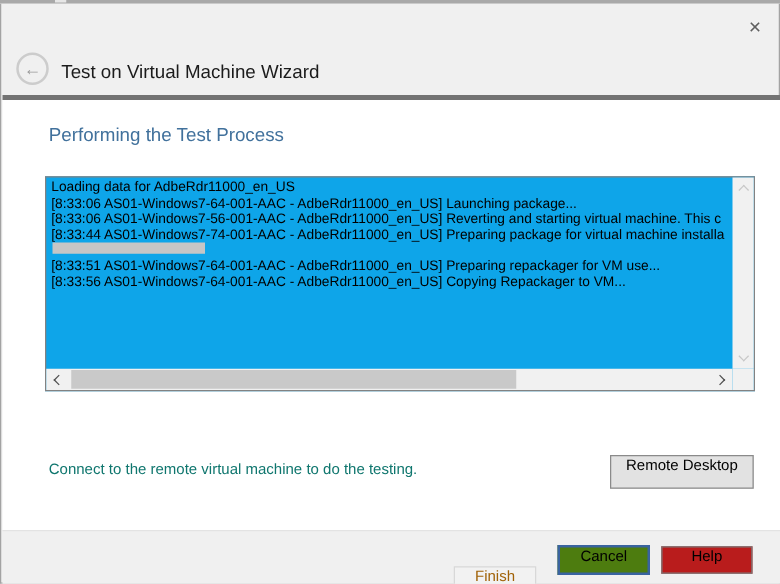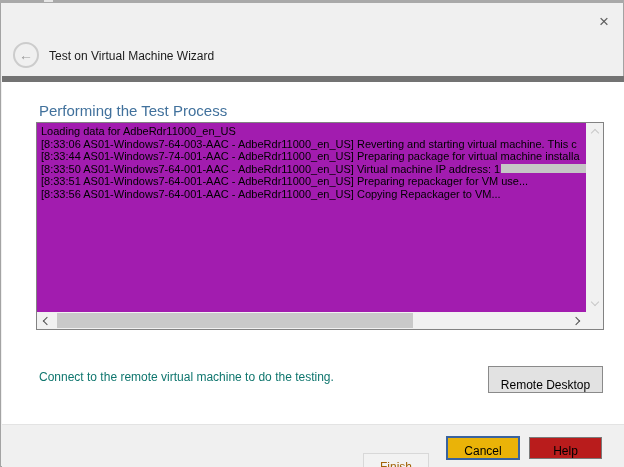--- a/index.html
+++ b/index.html
@@ -13,30 +13,30 @@
 
   
   .dialog{position:absolute;left:0;top:3px;width:624px;height:464px;box-sizing:border-box;
           background:#f0f0f0;border:1px solid #a3a3a3;border-top:none;}
 
   .close-btn{position:absolute;left:588px;top:6px;width:30px;height:24px;display:flex;
              align-items:center;justify-content:center;color:#5f5f5f;font-size:17px;line-height:1;}
   .back-btn{position:absolute;left:12px;top:39px;width:26px;height:26px;border:2px solid #ccc;
             border-radius:50%;box-sizing:border-box;display:flex;align-items:center;justify-content:center;
             color:#9a9a9a;font-size:14px;line-height:1;}
-  .wizard-title{position:absolute;left:48px;top:46px;font-size:12px;color:#1b1b1b;}
+  .wizard-title{position:absolute;left:48px;top:46px;font-size:15px;color:#1b1b1b;}
 
   
   .content{position:absolute;left:1px;top:73px;width:622px;height:348px;background:#fff;
-           border-top:6px solid #737373;box-sizing:border-box;}
+           border-top:4px solid #737373;box-sizing:border-box;}
   .page-title{position:absolute;left:37px;top:20px;font-size:15px;color:#41719c;}
 
   
-  .listbox{position:absolute;left:34px;top:40px;width:568px;height:208px;box-sizing:border-box;
-           background:#a21caf;border:1px solid #828282;}
+  .listbox{position:absolute;left:34px;top:61px;width:568px;height:172px;box-sizing:border-box;
+           background:#0ea5e9;border:1px solid #828282;}
   .log-view{position:absolute;left:0;top:0;right:17px;bottom:17px;overflow:hidden;
             padding:2px 0 0 4px;font-size:11px;line-height:12.6px;color:#000;white-space:nowrap;}
   .log-line{white-space:nowrap;}
   .redact{display:inline-block;width:122px;height:9px;background:#c6c6c6;vertical-align:baseline;
           margin-left:1px;}
 
   
   .vscroll{position:absolute;top:0;right:0;bottom:17px;width:17px;background:#f1f1f1;}
   .vscroll .sb-btn{position:absolute;left:0;width:17px;height:17px;display:flex;align-items:center;justify-content:center;}
   .vscroll .sb-up{top:0;} .vscroll .sb-down{bottom:0;}
@@ -48,30 +48,30 @@
   .chev{display:block;width:6px;height:6px;box-sizing:border-box;border:0 solid;border-left-width:1.6px;border-bottom-width:1.6px;}
   .chev.lite{border-color:#c8c8c8;}
   .chev.dark{border-color:#4f4f4f;}
   .chev.up{transform:rotate(135deg);margin-top:3px;}
   .chev.down{transform:rotate(-45deg);margin-bottom:3px;}
   .chev.left{transform:rotate(45deg);margin-left:3px;}
   .chev.right{transform:rotate(-135deg);margin-right:3px;}
 
   
   .status-text{position:absolute;left:37px;top:288px;font-size:12px;color:#0f766e;}
-  .btn{box-sizing:border-box;display:flex;align-items:flex-end;justify-content:center;font-size:12px;color:#000;}
+  .btn{box-sizing:border-box;display:flex;align-items:flex-start;justify-content:center;font-size:12px;color:#000;}
   .remote-btn{position:absolute;left:486px;top:284px;width:115px;height:27px;background:#e2e2e2;
               border:1px solid #8a8a8a;}
 
   
   .footer{position:absolute;left:1px;top:421px;width:622px;height:45px;background:#f0f0f0;
           border-top:1px solid #e3e3e3;box-sizing:border-box;}
   .finish-btn{position:absolute;left:361px;top:28px;width:66px;height:22px;background:#f2f2f2;
               border:1px solid #d8d8d8;color:#a16207;}
-  .cancel-btn{position:absolute;left:444px;top:11px;width:74px;height:24px;background:#eab308;
+  .cancel-btn{position:absolute;left:444px;top:11px;width:74px;height:24px;background:#4d7c0f;
               border:2px solid #39639f;}
   .help-btn{position:absolute;left:527px;top:12px;width:73px;height:22px;background:#b91c1c;
             border:1px solid #7a7a7a;}
 </style>
 </head>
 <body>
 
 <div class="screen">
   <div class="bg-strip">
     <div class="notch"></div>
@@ -87,23 +87,24 @@
       <span>←</span>
     </div>
     <div class="wizard-title">Test on Virtual Machine Wizard</div>
 
     <div class="content">
       <div class="page-title">Performing the Test Process</div>
 
       <div class="listbox">
         <div class="log-view">
             <div class="log-line"><span>Loading data for AdbeRdr11000_en_US</span></div>
-            <div class="log-line"><span>[8:33:06 AS01-Windows7-64-003-AAC - AdbeRdr11000_en_US] Reverting and starting virtual machine. This c</span></div>
+            <div class="log-line"><span>[8:33:06 AS01-Windows7-64-001-AAC - AdbeRdr11000_en_US] Launching package...</span></div>
+            <div class="log-line"><span>[8:33:06 AS01-Windows7-56-001-AAC - AdbeRdr11000_en_US] Reverting and starting virtual machine. This c</span></div>
             <div class="log-line"><span>[8:33:44 AS01-Windows7-74-001-AAC - AdbeRdr11000_en_US] Preparing package for virtual machine installa</span></div>
-            <div class="log-line"><span>[8:33:50 AS01-Windows7-64-001-AAC - AdbeRdr11000_en_US] Virtual machine IP address: 1</span><span class="redact"></span></div>
+            <div class="log-line"><span class="redact"></span></div>
             <div class="log-line"><span>[8:33:51 AS01-Windows7-64-001-AAC - AdbeRdr11000_en_US] Preparing repackager for VM use...</span></div>
             <div class="log-line"><span>[8:33:56 AS01-Windows7-64-001-AAC - AdbeRdr11000_en_US] Copying Repackager to VM...</span></div>
           </div>
 
         <div class="vscroll">
           <div class="sb-btn sb-up">
             <span class="chev lite up"></span>
           </div>
           <div class="sb-btn sb-down">
             <span class="chev lite down"></span>

